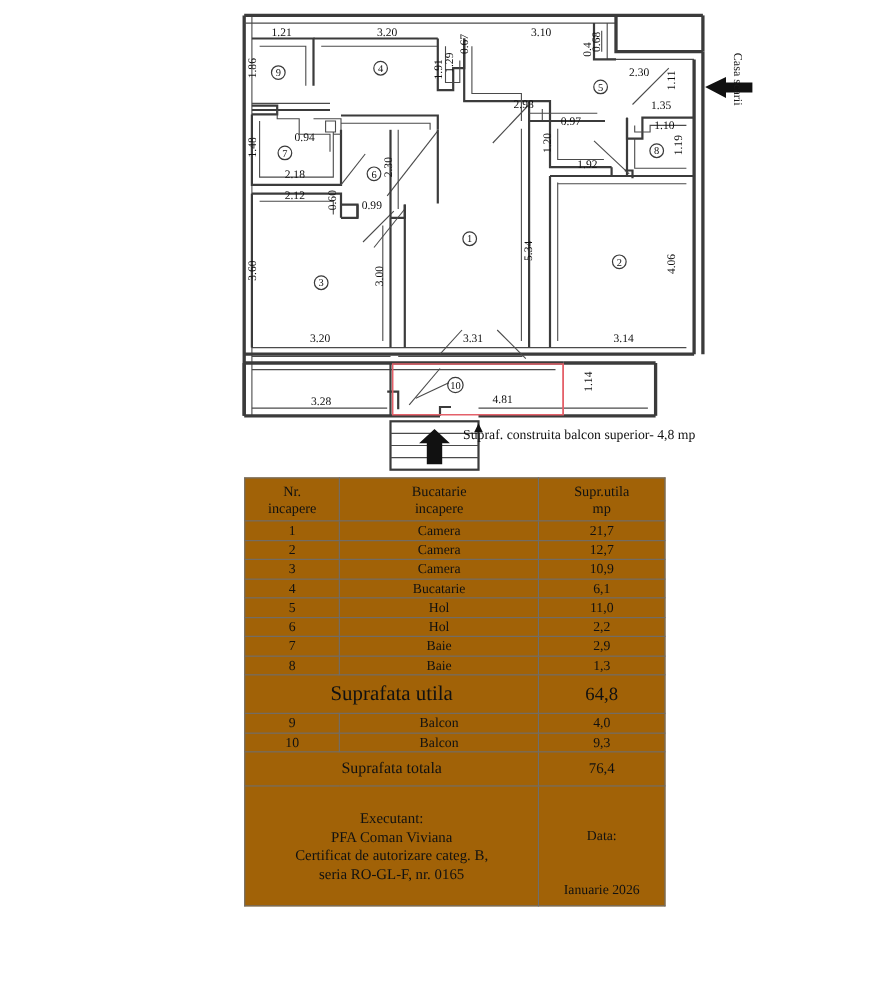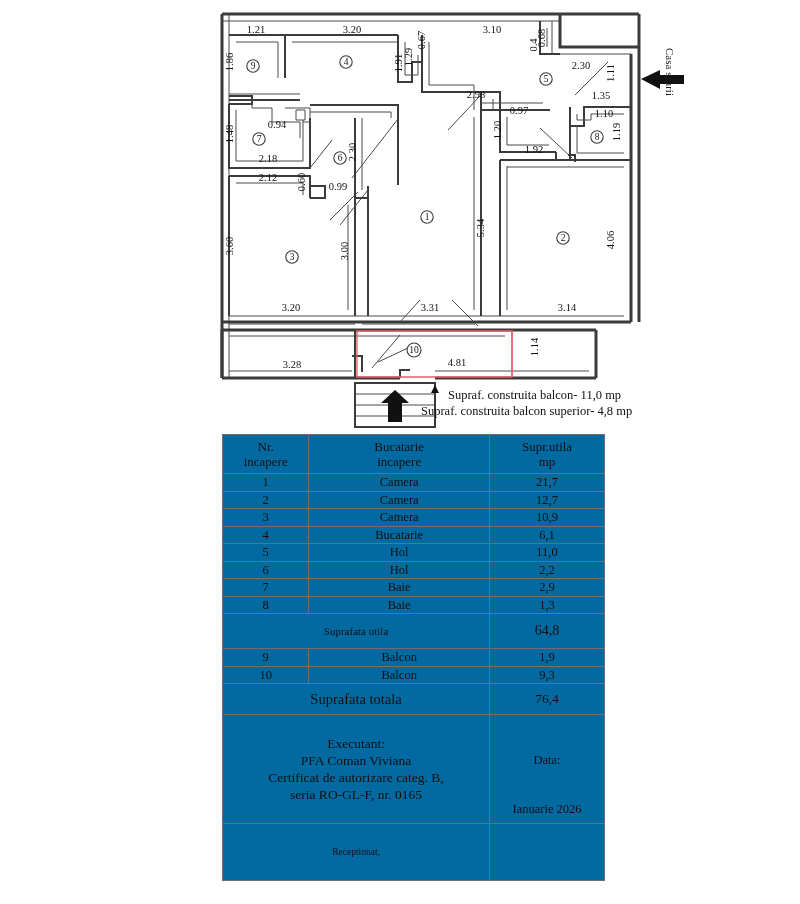--- a/index.html
+++ b/index.html
@@ -62,21 +62,21 @@
   
   #rooms-table {
     position: absolute;
     left: 222px;
     top: 434px;
     width: 383px;
     border-collapse: collapse;
     font-family: "Liberation Serif", serif;
     font-size: 12.5px;
     color: #111;
-    background: #0369a1;
+    background: #a16207;
   }
   #rooms-table td, #rooms-table th {
     border: 1px solid #6e6e6e;
     padding: 0;
     text-align: center;
     vertical-align: middle;
     font-weight: normal;
   }
   #rooms-table .col-nr   { width: 86px; }
   #rooms-table .col-name { width: 182px; }
@@ -87,26 +87,26 @@
     line-height: 15px;
     font-size: 13px;
   }
   .hdr-cell span { display: block; }
 
   .data-row td { height: 16.5px; line-height: 16px; }
 
   .total-row td {
     height: 34px;
     font-weight: bold;
-    font-size: 11px;
+    font-size: 19px;
     border-top: 2px solid #333;
     border-bottom: 2px solid #333;
   }
   .total-row .total-label { border-right: 1px solid #6e6e6e; }
-  .total-row .total-value { font-size: 14px; }
+  .total-row .total-value { font-size: 17px; }
 
   .grand-row td {
     height: 30px;
     font-weight: bold;
     font-size: 14.5px;
     border-top: 2px solid #333;
     border-bottom: 1px solid #6e6e6e;
   }
   .grand-row .total-value { font-size: 13.5px; margin-top: 26px; }
 
@@ -403,21 +403,20 @@
             <circle class="mk" cx="414" cy="350" r="7"></circle>
             <text class="mktxt" x="414" y="353.4">10</text>
           </g>
         </g>
 
     </svg>
 
     <div class="vert-label" id="casa-scarii-label" style="left:676px; top:48px; transform: rotate(90deg);">Casa scarii</div>
 
     <div id="balcony-notes">
-      <span class="note-line" id="balcony-note-1">Supraf. construita balcon- 11,0 mp</span>
       <span class="note-line" id="balcony-note-2">Supraf. construita balcon superior- 4,8 mp</span>
     </div>
   </div>
 
   <table id="rooms-table">
     <thead>
       <tr>
         <th class="col-nr hdr-cell">
           <span>Nr.</span>
           <span>incapere</span>
@@ -473,21 +472,21 @@
           <td class="col-name">Baie</td>
           <td class="col-area">1,3</td>
         </tr>
         <tr class="total-row">
           <td class="total-label" colspan="2">Suprafata utila</td>
           <td class="col-area total-value">64,8</td>
         </tr>
         <tr class="data-row">
           <td class="col-nr">9</td>
           <td class="col-name">Balcon</td>
-          <td class="col-area">1,9</td>
+          <td class="col-area">4,0</td>
         </tr>
         <tr class="data-row">
           <td class="col-nr">10</td>
           <td class="col-name">Balcon</td>
           <td class="col-area">9,3</td>
         </tr>
         <tr class="grand-row">
           <td class="total-label" colspan="2">Suprafata totala</td>
           <td class="col-area total-value">76,4</td>
         </tr>
@@ -496,20 +495,16 @@
             <span>Executant:</span>
             <span>PFA Coman Viviana</span>
             <span>Certificat de autorizare categ. B,</span>
             <span>seria RO-GL-F, nr. 0165</span>
           </td>
           <td class="col-area date-cell">
             <span>Data:</span>
             <span>Ianuarie 2026</span>
           </td>
         </tr>
-        <tr>
-          <td class="recept-cell" colspan="2">Receptionat,</td>
-          <td class="col-area blank-cell"></td>
-        </tr>
       </tbody>
   </table>
 
 </div>
 
 </body></html>

